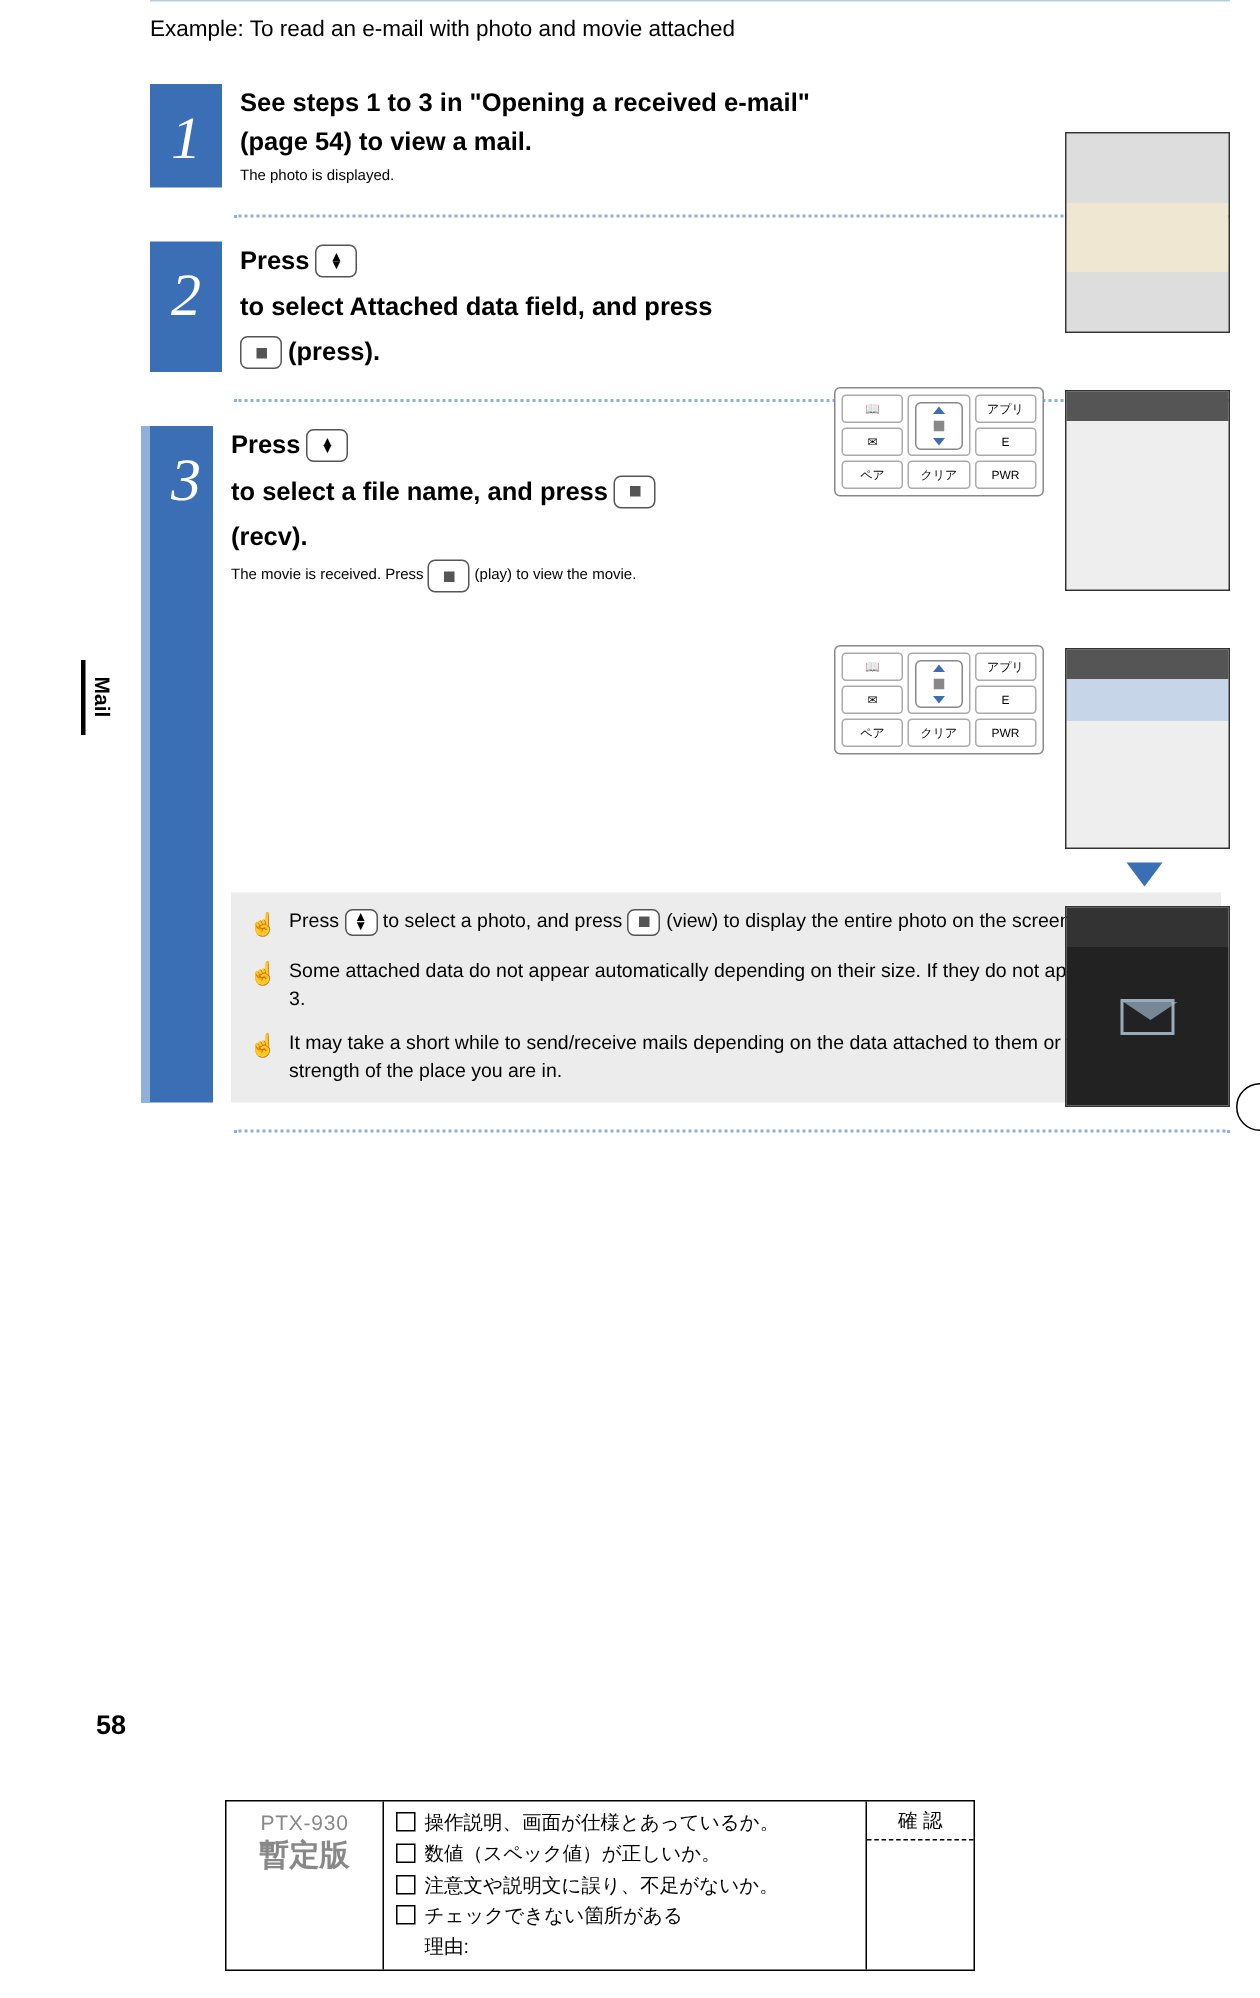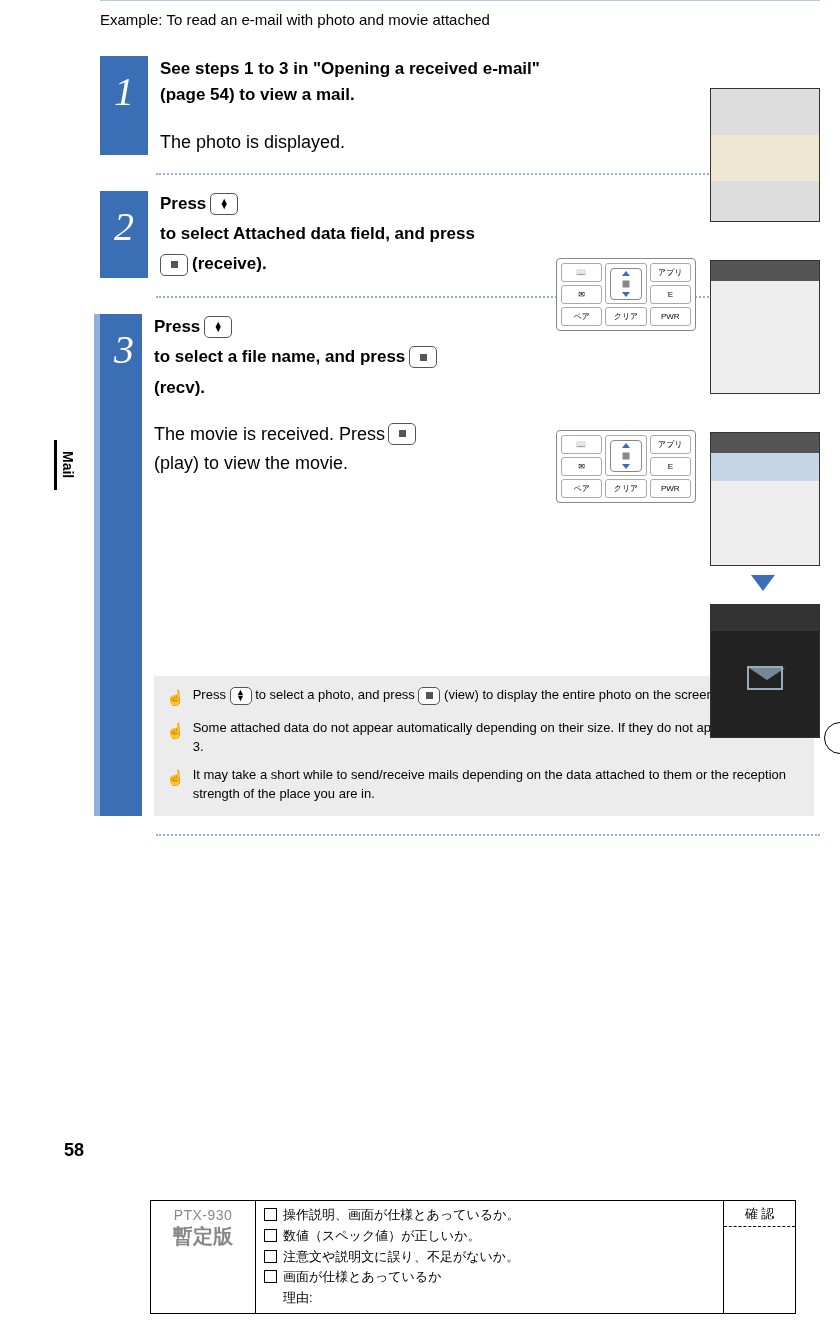--- a/index.html
+++ b/index.html
@@ -58,22 +58,22 @@
   .step-head {
     font-size: 17px;
     font-weight: bold;
     line-height: 1.55;
     display: flex;
     flex-wrap: wrap;
     align-items: center;
     gap: 4px 4px;
   }
   .step-desc {
-    font-size: 18px;
-    margin-top: 20px;
+    font-size: 10px;
+    margin-top: 2px;
     line-height: 1.45;
     display: flex;
     flex-wrap: wrap;
     align-items: center;
     gap: 3px 3px;
   }
   .key {
     display: inline-flex;
     align-items: center;
     justify-content: center;
@@ -210,21 +210,21 @@
     position:absolute;
     right:-16px; top: 722px;
     width:32px; height:32px;
     border:1px solid #000; border-radius:50%;
     background:#fff;
   }
   .footer-box {
     position: absolute;
     left: 150px;
     bottom: 18px;
-    width: 646px;
+    width: 500px;
     border: 1px solid #000;
     display: flex;
     font-size: 13px;
   }
   .footer-left {
     width: 105px;
     padding: 6px 6px;
     border-right: 1px solid #000;
     text-align:center;
   }
@@ -238,21 +238,20 @@
   .footer-mid .chk {
     display:inline-block; width:13px; height:13px;
     border:1.2px solid #000; margin-right:6px;
     vertical-align:-2px;
   }
   .footer-right {
     width:72px;
     border-left:1px solid #000;
     text-align:center;
     padding-top:4px;
-    font-family:Liberation Serif, serif;
   }
   .footer-right-label { border-bottom:1px dashed #000; padding-bottom:3px; }
   
   .ss1 { background: linear-gradient(#ddd 0 35%, #efe7d2 35% 70%, #ddd 70% 100%); }
   .ss2 { background: linear-gradient(#555 0 15%, #eee 15% 100%); }
   .ss3 { background: linear-gradient(#555 0 15%, #c7d5e8 15% 36%, #eee 36% 100%); }
   .ss4 { background: linear-gradient(#333 0 20%, #222 20% 100%); position:absolute; }
   .ss4 .env { position:absolute; left:50%; top:55%; transform:translate(-50%,-50%); width:36px; height:24px; border:2px solid #9ab; }
   .ss4 .env::before { content:""; position:absolute; left:0; right:0; top:0; height:0; border-left:18px solid transparent; border-right:18px solid transparent; border-top:12px solid #9ab44; border-top:12px solid rgba(154,180,200,0.7);}
   .step3-accent { border-left: 6px solid #8fb0d8; margin-left:-6px; padding-left:6px;}
@@ -281,21 +280,21 @@
   <hr class="dotted-sep">
 
   <div class="step">
     <div class="step-num">2</div>
     <div class="step-body">
       <div class="step-head" style="max-width:320px;">
         <span>Press </span>
         <span class="key updown">▲<br>▼</span>
         <span> to select Attached data field, and press </span>
         <span class="key square"></span>
-        <span> (receive).</span>
+        <span> (press).</span>
       </div>
     </div>
   </div>
 
   <hr class="dotted-sep">
 
   <div class="step">
     <div class="step-num step3-accent">3</div>
     <div class="step-body" style="min-height:380px;">
       <div class="step-head" style="max-width:320px;">
@@ -398,19 +397,19 @@
 
 <div class="footer-box">
   <div class="footer-left">
     <div class="footer-model">PTX-930</div>
     <div class="footer-prov">暫定版</div>
   </div>
   <div class="footer-mid">
     <div><span class="chk"></span><span>操作説明、画面が仕様とあっているか。</span></div>
     <div><span class="chk"></span><span>数値（スペック値）が正しいか。</span></div>
     <div><span class="chk"></span><span>注意文や説明文に誤り、不足がないか。</span></div>
-    <div><span class="chk"></span><span>画面が仕様とあっているか</span></div>
+    <div><span class="chk"></span><span>チェックできない箇所がある</span></div>
     <div style="padding-left:19px;"><span>理由:</span></div>
   </div>
   <div class="footer-right">
     <div class="footer-right-label">確 認</div>
   </div>
 </div>
 
 </body></html>

